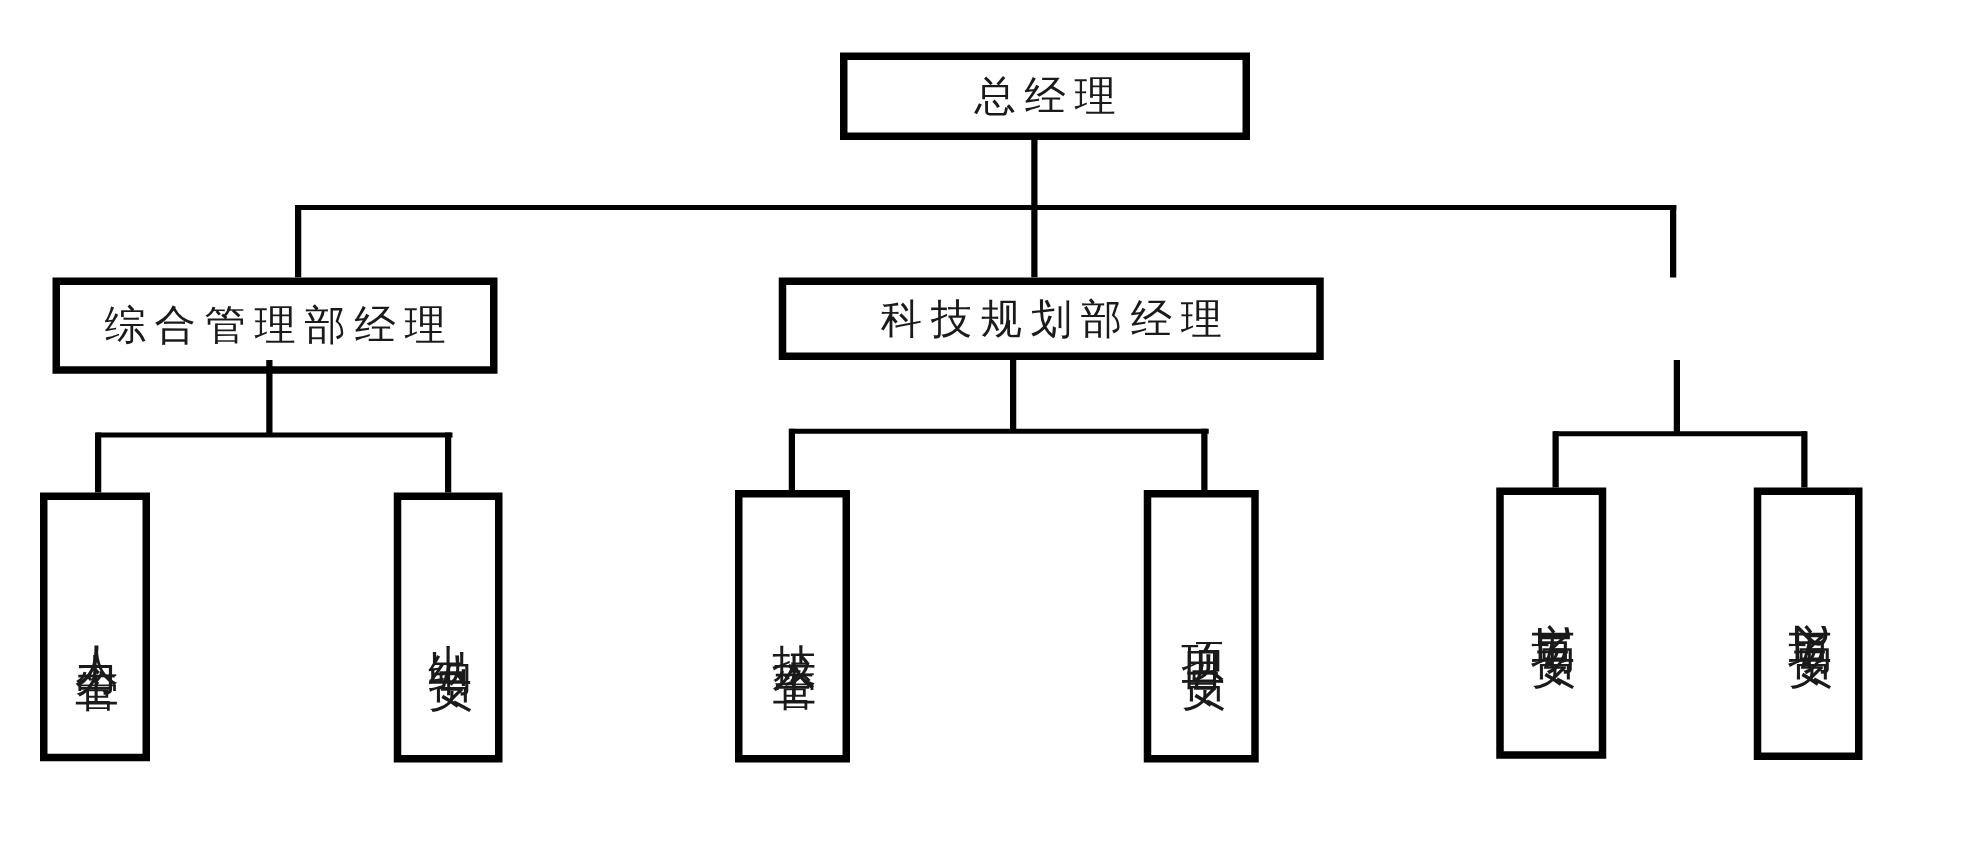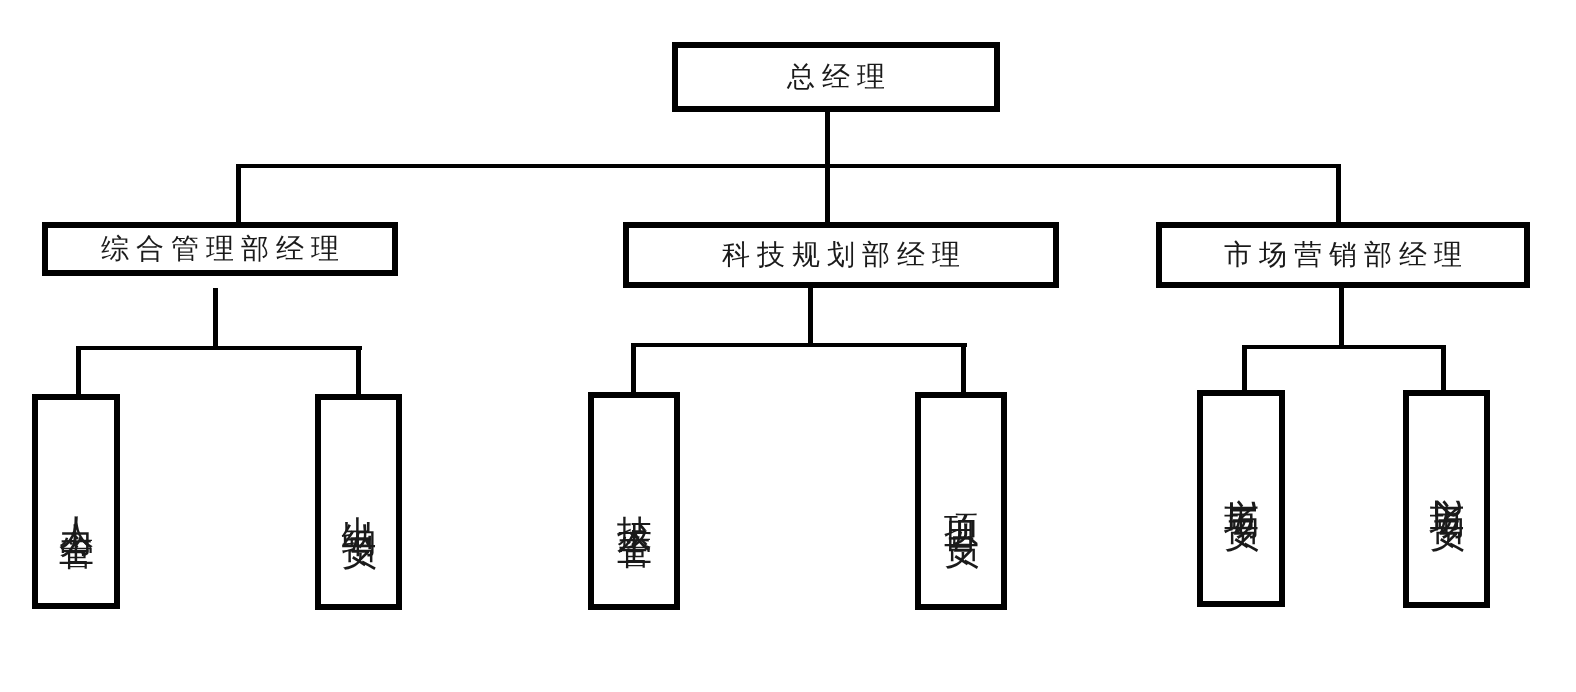--- a/index.html
+++ b/index.html
@@ -20,21 +20,21 @@
     box-sizing: border-box;
     border: 6px solid #000000;
     background: #ffffff;
     display: flex;
     align-items: center;
     justify-content: center;
     color: #1a1a1a;
     text-align: center;
   }
   .node.h-text {
-    font-size: 28px;
+    font-size: 33px;
     letter-spacing: 7px;
     text-indent: 7px; 
     white-space: nowrap;
   }
   .node.v-text {
     writing-mode: vertical-rl;
     text-orientation: mixed;
     font-size: 35px;
     letter-spacing: 7px;
     white-space: nowrap;
@@ -52,23 +52,22 @@
   <div class="node h-text" style="left:672px; top:42px; width:328px; height:70px;">总经理</div>
 
   <div class="line" style="left:825px; top:112px; width:5px; height:56px;"></div>
 
   <div class="line" style="left:237px; top:164px; width:1104px; height:4px;"></div>
 
   <div class="line" style="left:236px; top:164px; width:5px; height:58px;"></div>
   <div class="line" style="left:825px; top:164px; width:5px; height:58px;"></div>
   <div class="line" style="left:1336px; top:164px; width:5px; height:58px;"></div>
 
-  <div class="node h-text" style="left:42px; top:222px; width:356px; height:54px;">综合管理部经理</div>
+  <div class="node h-text" style="left:42px; top:222px; width:356px; height:77px;">综合管理部经理</div>
   <div class="node h-text" style="left:623px; top:222px; width:436px; height:66px;">科技规划部经理</div>
-  <div class="node h-text" style="left:1156px; top:222px; width:374px; height:66px;">市场营销部经理</div>
 
   <div class="line" style="left:213px; top:288px; width:5px; height:60px;"></div>
   <div class="line" style="left:77px; top:346px; width:285px; height:4px;"></div>
   <div class="line" style="left:76px; top:346px; width:5px; height:49px;"></div>
   <div class="line" style="left:356px; top:346px; width:5px; height:49px;"></div>
 
   <div class="line" style="left:808px; top:288px; width:5px; height:57px;"></div>
   <div class="line" style="left:632px; top:343px; width:335px; height:4px;"></div>
   <div class="line" style="left:631px; top:343px; width:5px; height:50px;"></div>
   <div class="line" style="left:961px; top:343px; width:5px; height:50px;"></div>

